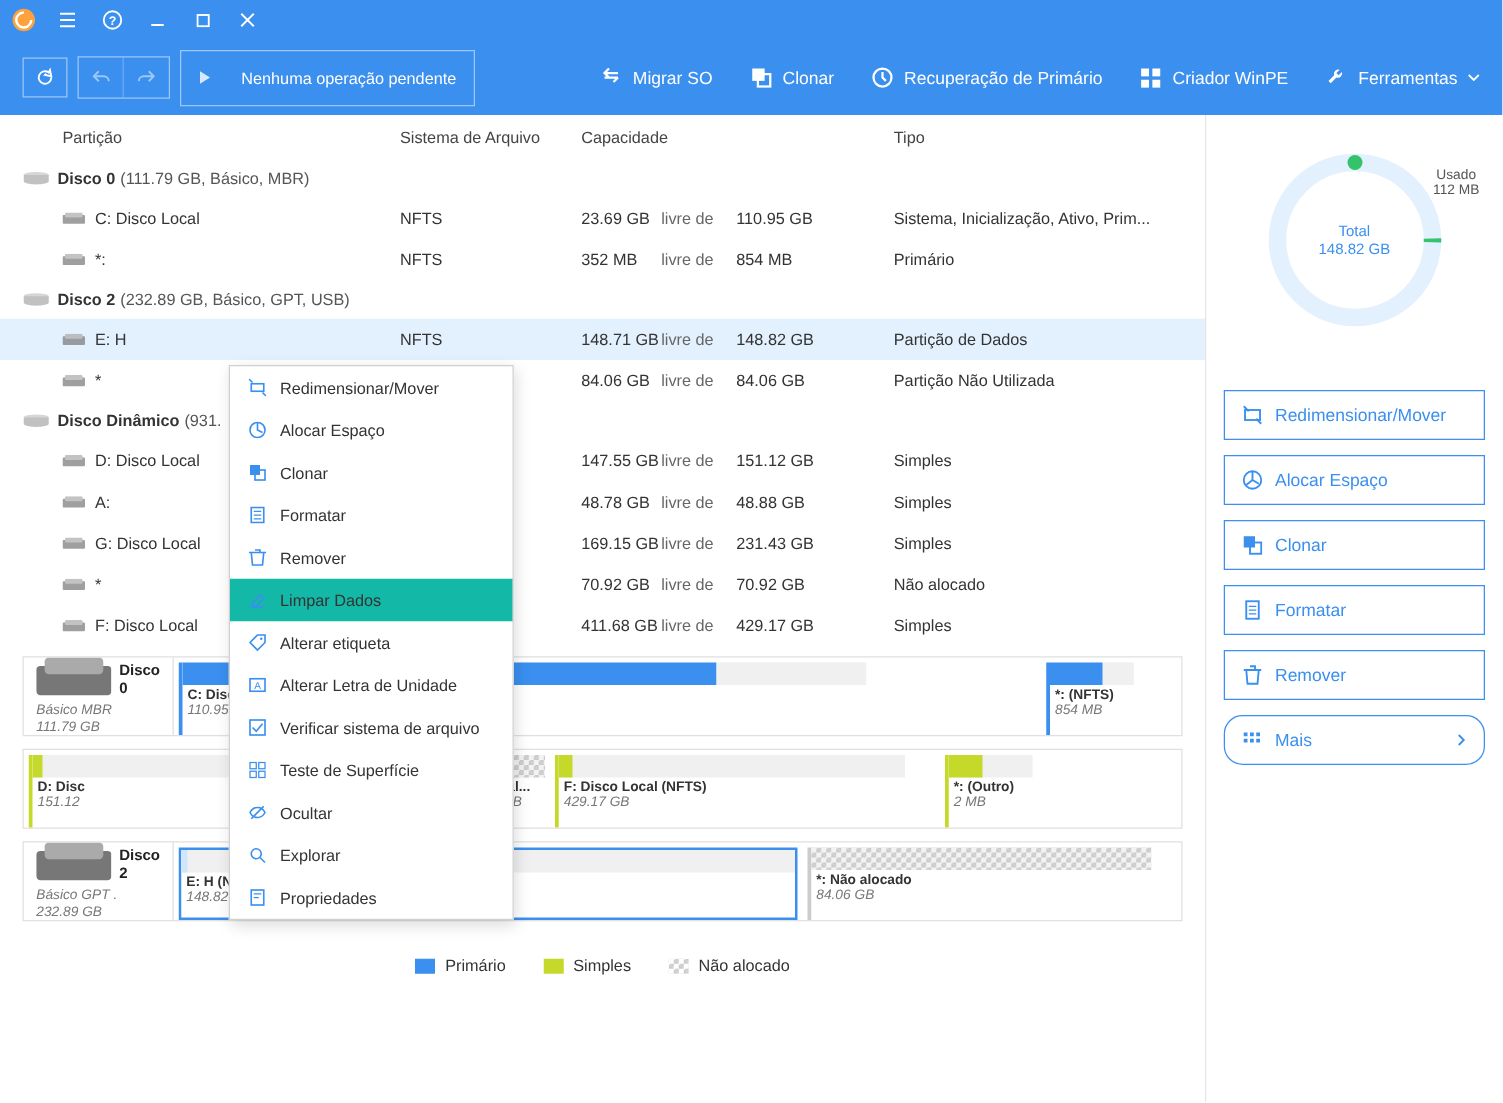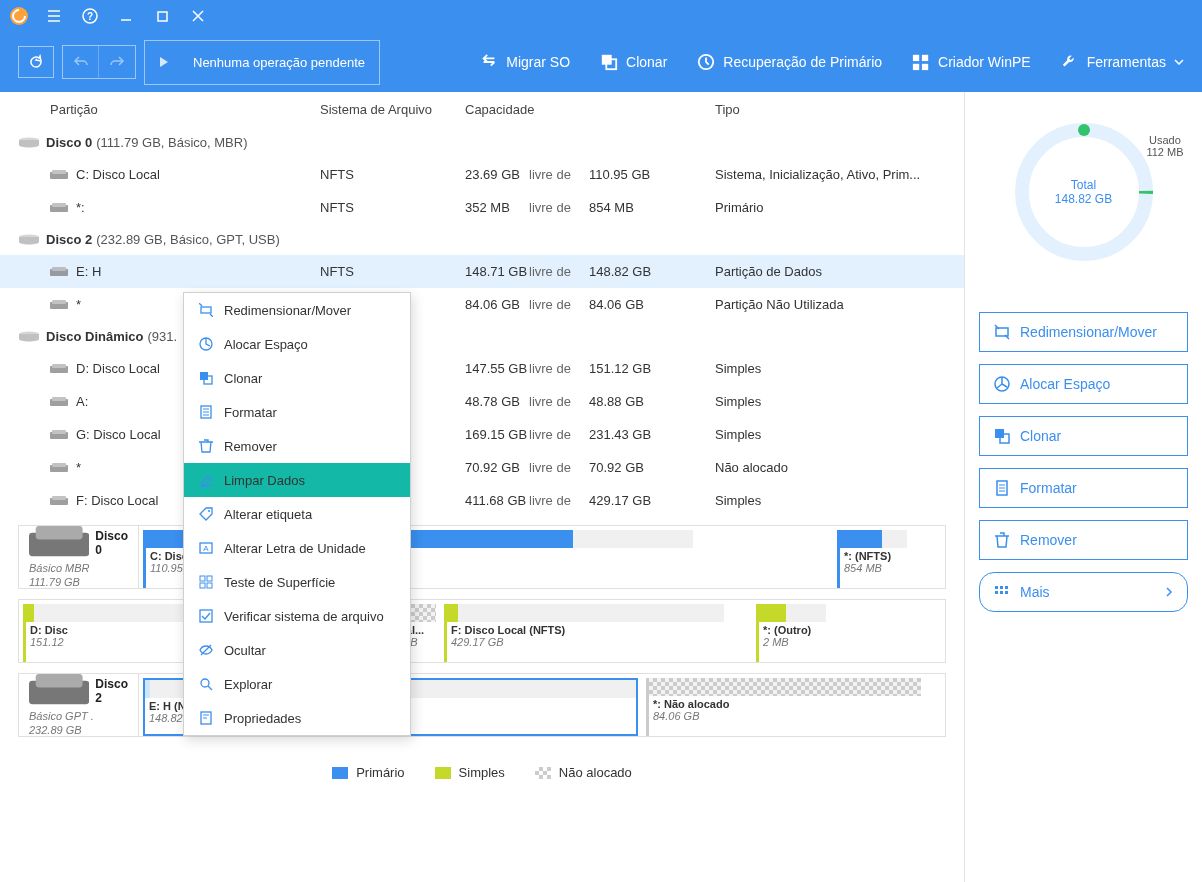--- a/index.html
+++ b/index.html
@@ -628,40 +628,40 @@
         <svg width="14" height="14" viewBox="0 0 14 14">
           <rect x="1" y="2" width="12" height="10" fill="none" stroke="#3a8fef" stroke-width="1.3"></rect>
           <text x="7" y="10" text-anchor="middle" font-size="8" fill="#3a8fef">A</text>
         </svg>
       </span>
       <span>Alterar Letra de Unidade</span>
     </div>
     <div class="ctx-item">
       <span class="ctx-icon">
         <svg width="14" height="14" viewBox="0 0 14 14">
+          <rect x="1" y="1" width="12" height="12" fill="none" stroke="#3a8fef" stroke-width="1.3"></rect>
+          <path d="M3 7l3 3 5-6" fill="none" stroke="#3a8fef" stroke-width="1.3"></path>
+        </svg>
+      </span>
+      <span>Verificar sistema de arquivo</span>
+    </div>
+    <div class="ctx-item">
+      <span class="ctx-icon">
+        <svg width="14" height="14" viewBox="0 0 14 14">
           <rect x="1" y="1" width="5" height="5" fill="none" stroke="#3a8fef"></rect>
           <rect x="8" y="1" width="5" height="5" fill="none" stroke="#3a8fef"></rect>
           <rect x="1" y="8" width="5" height="5" fill="none" stroke="#3a8fef"></rect>
           <rect x="8" y="8" width="5" height="5" fill="none" stroke="#3a8fef"></rect>
         </svg>
       </span>
       <span>Teste de Superfície</span>
     </div>
     <div class="ctx-item">
       <span class="ctx-icon">
         <svg width="14" height="14" viewBox="0 0 14 14">
-          <rect x="1" y="1" width="12" height="12" fill="none" stroke="#3a8fef" stroke-width="1.3"></rect>
-          <path d="M3 7l3 3 5-6" fill="none" stroke="#3a8fef" stroke-width="1.3"></path>
-        </svg>
-      </span>
-      <span>Verificar sistema de arquivo</span>
-    </div>
-    <div class="ctx-item">
-      <span class="ctx-icon">
-        <svg width="14" height="14" viewBox="0 0 14 14">
           <path d="M1 7s2-4 6-4 6 4 6 4-2 4-6 4-6-4-6-4z" fill="none" stroke="#3a8fef" stroke-width="1.3"></path>
           <path d="M2 12L12 2" stroke="#3a8fef" stroke-width="1.3"></path>
         </svg>
       </span>
       <span>Ocultar</span>
     </div>
     <div class="ctx-item">
       <span class="ctx-icon">
         <svg width="14" height="14" viewBox="0 0 14 14">
           <circle cx="6" cy="6" r="4" fill="none" stroke="#3a8fef" stroke-width="1.3"></circle>

